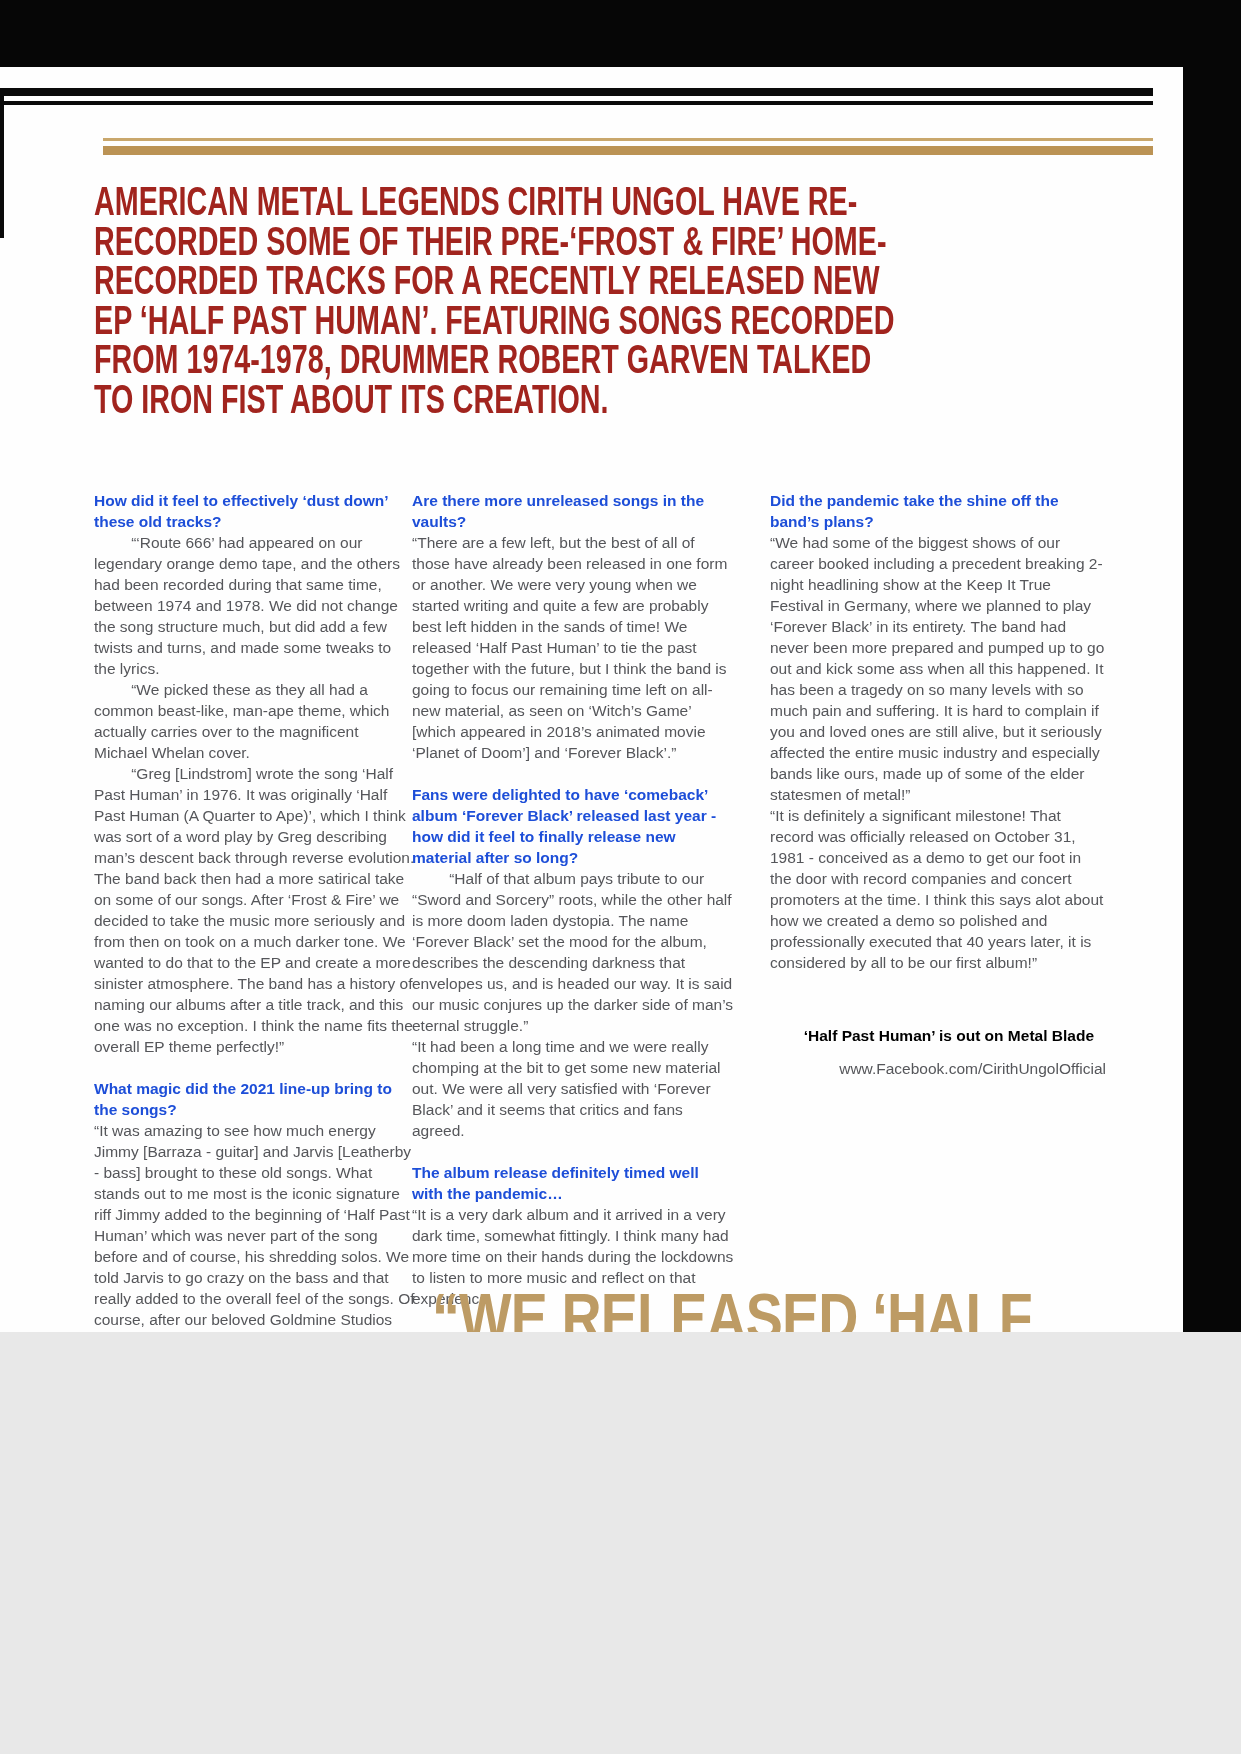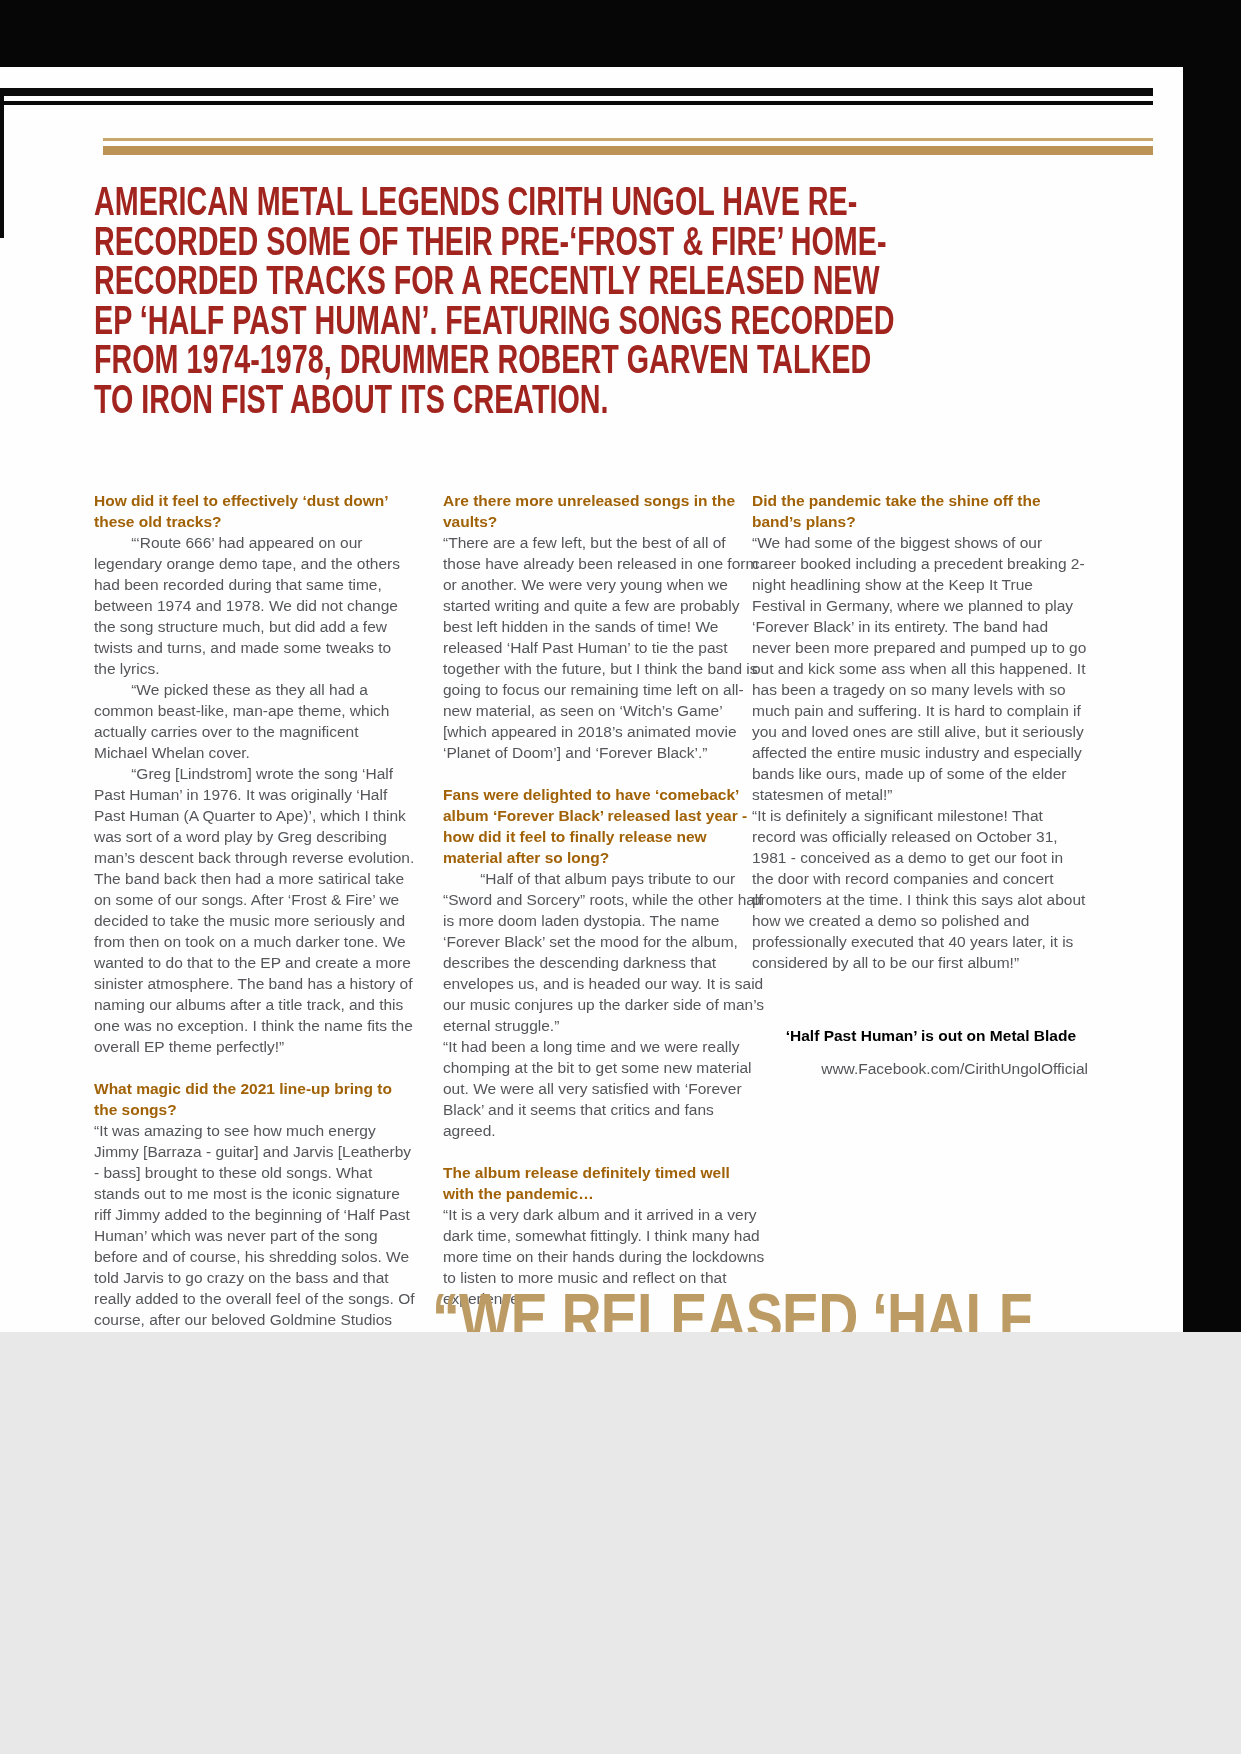--- a/index.html
+++ b/index.html
@@ -30,23 +30,23 @@
   
   .headline{
     position:absolute;left:94px;top:182px;width:1400px;
     color:#a1241e;font-weight:bold;font-size:41px;line-height:39.5px;
     transform:scaleX(0.70);transform-origin:0 0;
     letter-spacing:0px;white-space:nowrap;
   }
   
   .col{position:absolute;top:490px;color:#55565a;font-size:15.5px;line-height:21px;}
   .col1{left:94px;width:322px;}
-  .col2{left:443px;width:322px;}
-  .col3{left:752px;width:336px;}
-  .q{color:#a16207;font-weight:bold;margin:21px 0 0 0;}
+  .col2{left:412px;width:322px;}
+  .col3{left:770px;width:336px;}
+  .q{color:#1d4ed8;font-weight:bold;margin:21px 0 0 0;}
   .q.first{margin-top:0;}
   .p{margin:0;}
   .p.indent{text-indent:2.4em;}
   .outro{margin-top:52px;text-align:right;}
   .outro-red{color:#000000;font-weight:bold;margin:12px;}
   .outro-grey{color:#55565a;margin:2px 0 0 0;}
   
   .pullquote{
     position:absolute;left:432px;top:1286px;width:900px;
     color:#bd9b64;font-weight:bold;font-size:67px;line-height:62px;

